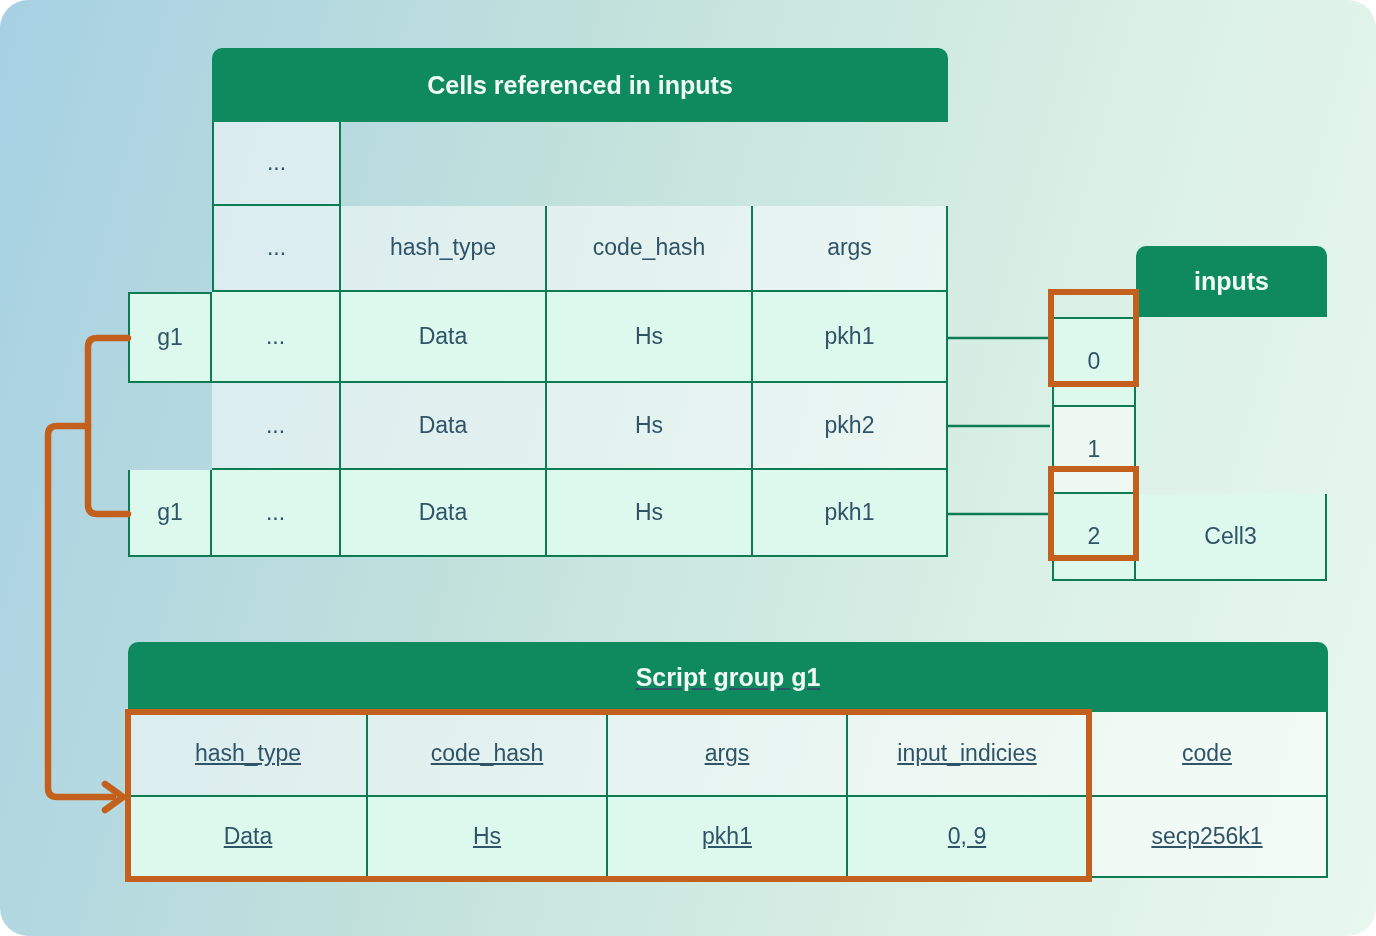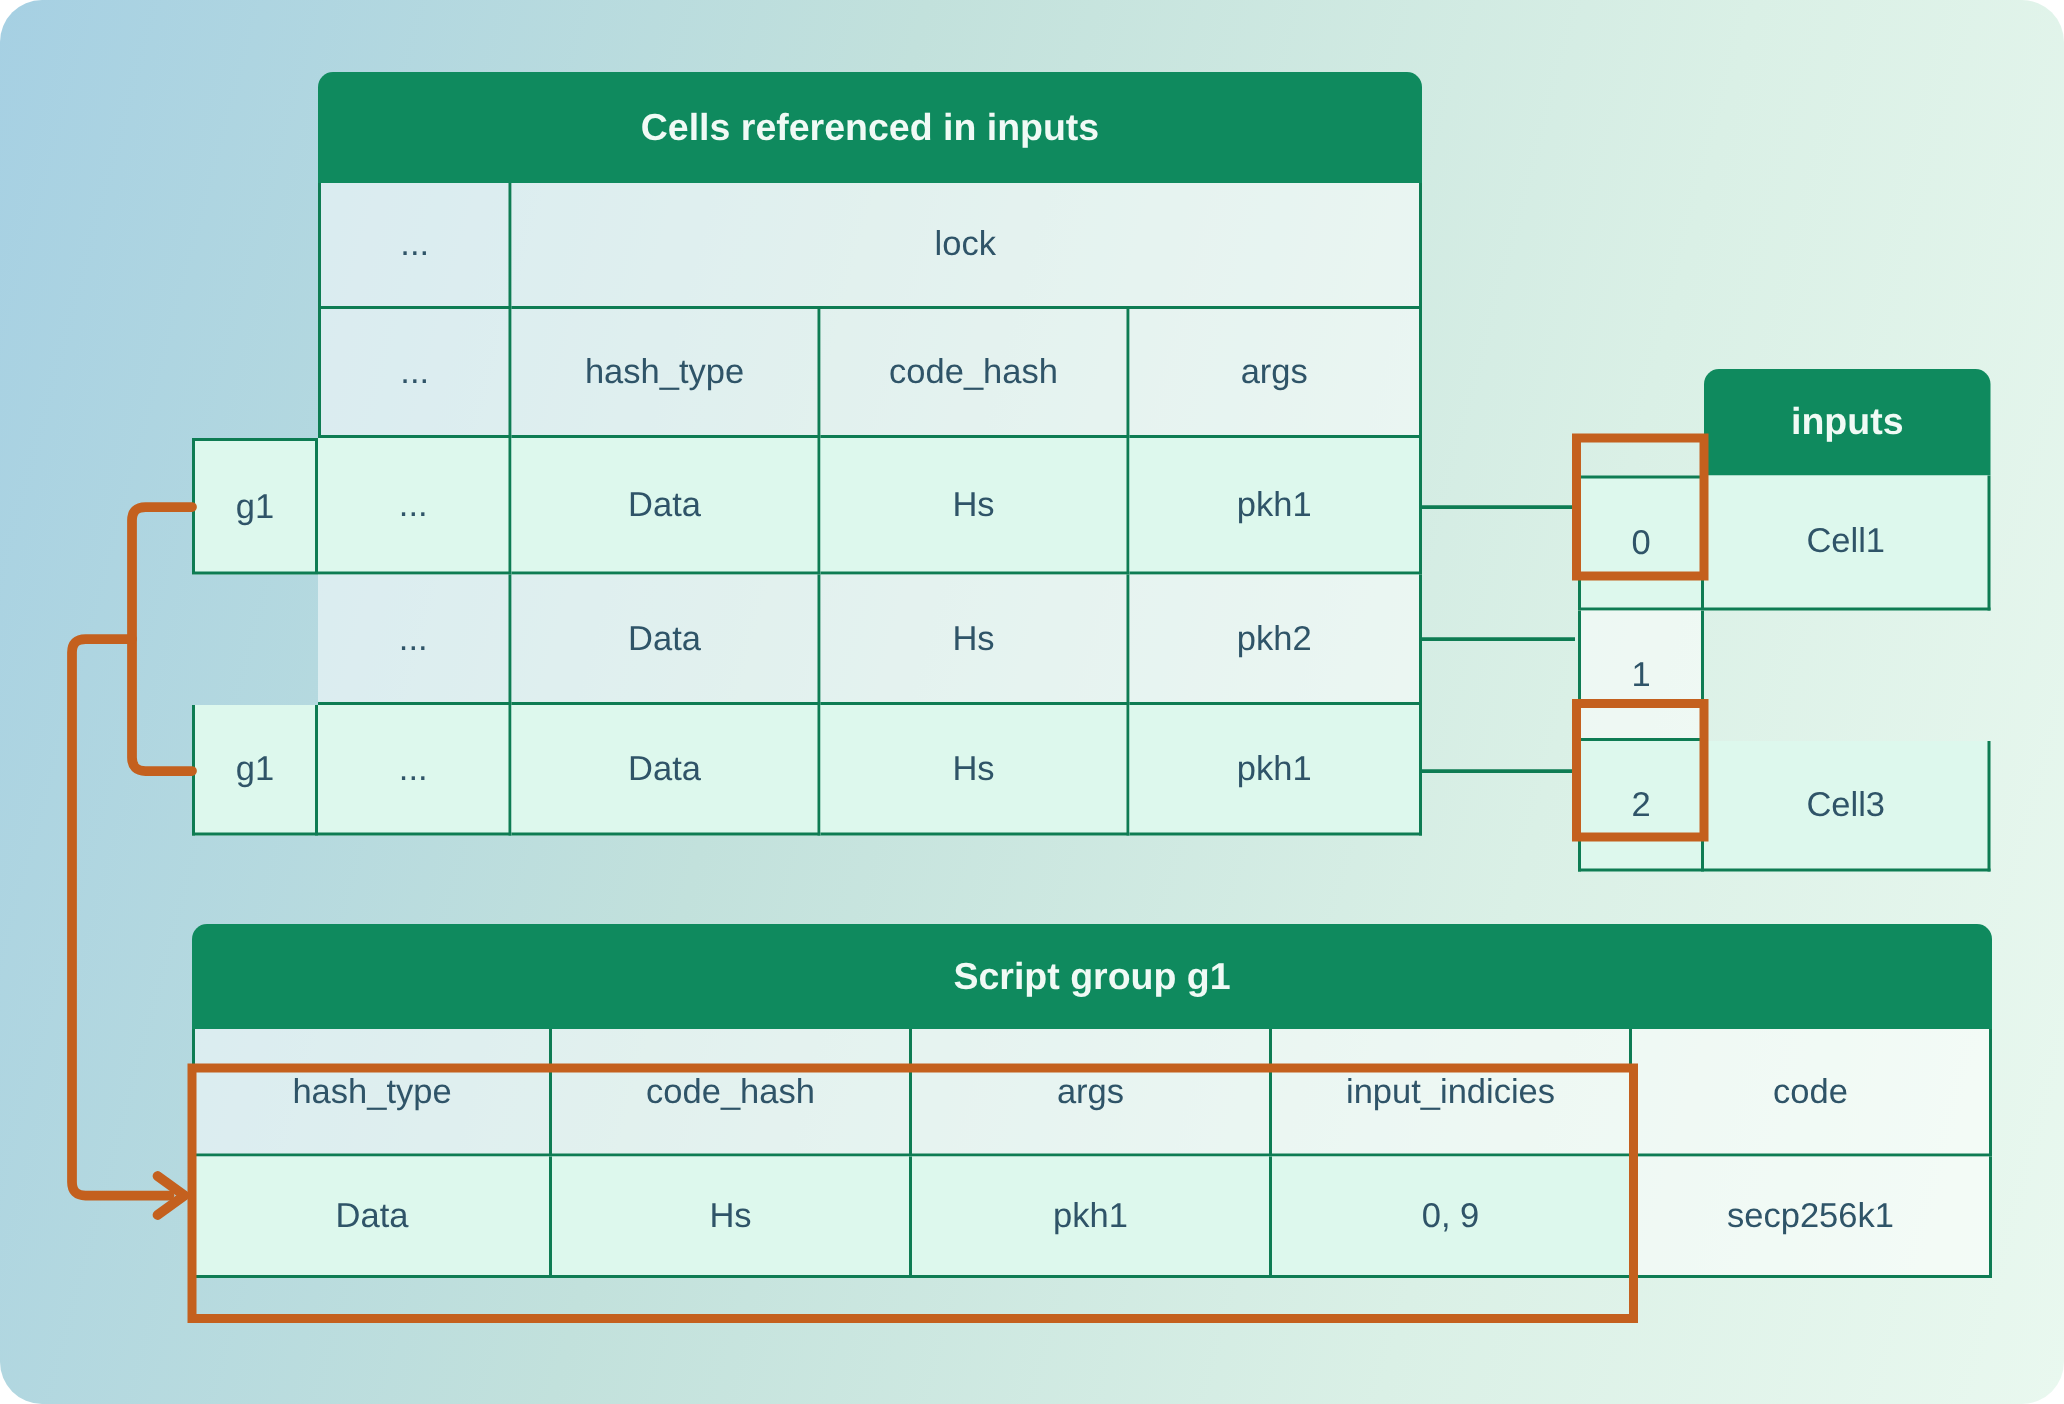--- a/index.html
+++ b/index.html
@@ -12,23 +12,23 @@
     font-family:"Liberation Sans","DejaVu Sans",sans-serif;
     color:#2f5468;
   }
   .tbl{position:absolute;display:grid;z-index:1;}
   .tbl-top{left:128px;top:48px;width:820px;height:650px;
     grid-template-columns:84px 129px 206px 206px 195px;
     grid-template-rows:74px 84px 86px 91px 87px 87px;}
   .tbl-inputs{left:1052px;top:222px;width:275px;height:335px;
     grid-template-columns:84px 191px;
     grid-template-rows:71px 90px 87px 87px;margin-top:24px;}
-  .tbl-script{left:128px;top:616px;width:1200px;height:236px;
+  .tbl-script{left:128px;top:642px;width:1200px;height:236px;
     grid-template-columns:240px 240px 240px 240px 240px;
-    grid-template-rows:70px 85px 81px;}
+    grid-template-rows:70px 85px 81px;text-decoration:underline;}
   .c{
     box-sizing:border-box;
     display:flex;align-items:center;justify-content:center;
     font-size:23px;line-height:1.1;
     border-right:2.5px solid #0e7c53;
     border-bottom:2.5px solid #0e7c53;
     background:rgba(255,255,255,0.52);
   }
   .mint{background:#ddf8ed;}
   .bl{border-left:2.5px solid #0e7c53;}
@@ -53,21 +53,20 @@
 </style>
 </head>
 <body>
 
 <div class="page">
 
   <div class="tbl tbl-top">
     <div class="ghead" style="grid-area:1/2/2/6">Cells referenced in inputs</div>
 
     <div class="c bl" style="grid-area:2/2/3/3">...</div>
-    <div class="c" style="grid-area:2/3/3/6">lock</div>
 
     <div class="c bl" style="grid-area:3/2/4/3">...</div>
     <div class="c" style="grid-area:3/3/4/4">hash_type</div>
     <div class="c" style="grid-area:3/4/4/5">code_hash</div>
     <div class="c" style="grid-area:3/5/4/6">args</div>
 
     <div class="c bl bt mint" style="grid-area:4/1/5/2">g1</div>
     <div class="c mint" style="grid-area:4/2/5/3">...</div>
     <div class="c mint" style="grid-area:4/3/5/4">Data</div>
     <div class="c mint" style="grid-area:4/4/5/5">Hs</div>
@@ -82,21 +81,20 @@
     <div class="c mint" style="grid-area:6/2/7/3">...</div>
     <div class="c mint" style="grid-area:6/3/7/4">Data</div>
     <div class="c mint" style="grid-area:6/4/7/5">Hs</div>
     <div class="c mint" style="grid-area:6/5/7/6">pkh1</div>
   </div>
 
   <div class="tbl tbl-inputs">
     <div class="ghead" style="grid-area:1/2/2/3">inputs</div>
 
     <div class="c bl bt mint" style="grid-area:2/1/3/2">0</div>
-    <div class="c mint" style="grid-area:2/2/3/3">Cell1</div>
 
     <div class="c bl" style="grid-area:3/1/4/2">1</div>
 
     <div class="c bl mint" style="grid-area:4/1/5/2">2</div>
     <div class="c mint" style="grid-area:4/2/5/3">Cell3</div>
   </div>
 
   <div class="tbl tbl-script">
     <div class="ghead" style="grid-area:1/1/2/6">Script group g1</div>
 

